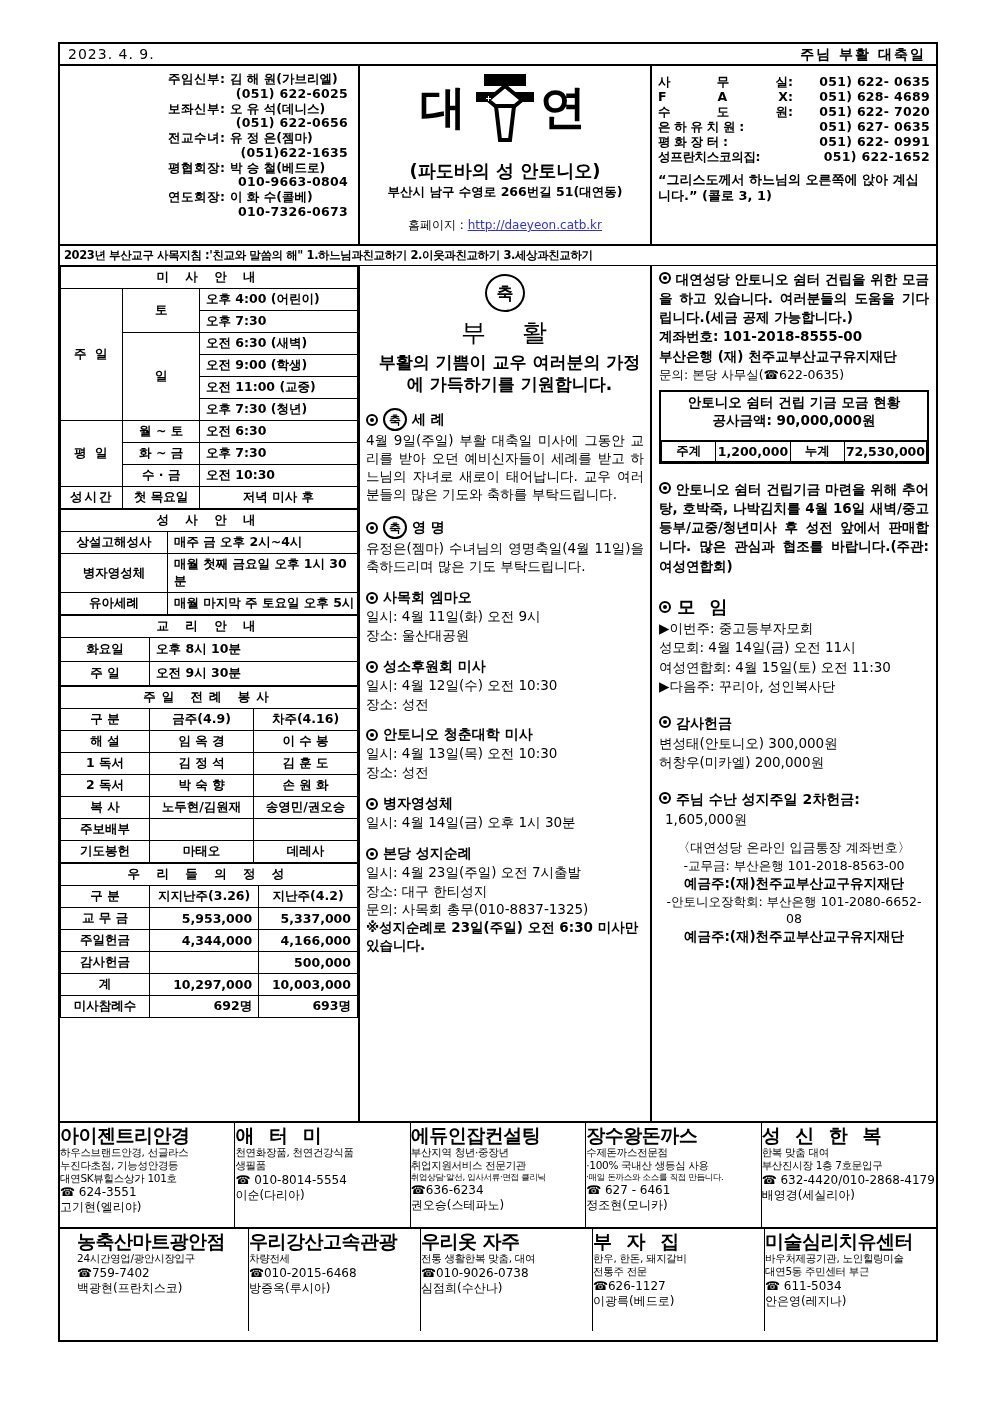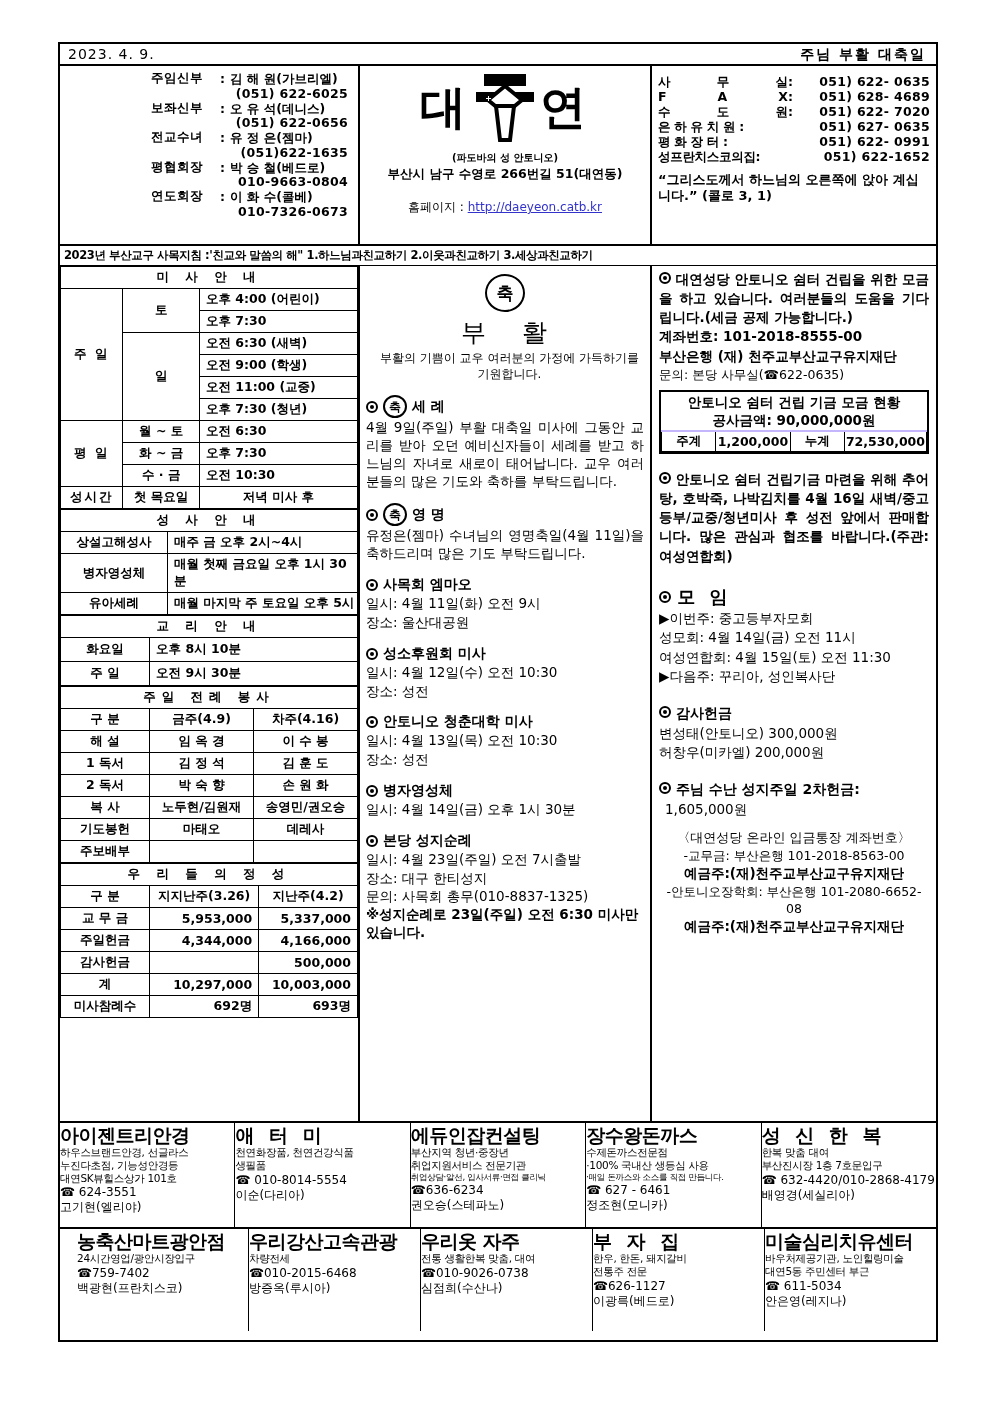--- a/index.html
+++ b/index.html
@@ -18,29 +18,29 @@
   .dateline .date { position:absolute; left:8px; top:2px; font-size:14px; letter-spacing:1px; }
   .dateline .feast { position:absolute; right:10px; top:2px; font-size:14px; font-weight:bold; letter-spacing:2px; }
 
   .headrow { display:flex; height:180px; border-bottom:2px solid #000; }
   .head-left { width:300px; border-right:2px solid #000; padding:6px 4px 0 0; }
   .head-mid  { width:292px; border-right:2px solid #000; text-align:center; padding-top:4px; }
   .head-right{ flex:1; padding:8px 6px 0 6px; }
 
   .staff { font-size:12.5px; font-weight:bold; line-height:1.18; }
   .staff .row { display:flex; justify-content:flex-end; padding-right:6px; }
-  .staff .lbl { width:86px; text-align:center; letter-spacing:0.5px;font-family:Liberation Mono, monospace; }
+  .staff .lbl { width:86px; text-align:right; letter-spacing:0.5px; }
   .staff .colon { width:10px; }
   .staff .nm { min-width:118px; text-align:left; }
   .staff .tel { text-align:right; padding-right:6px; letter-spacing:0.3px; }
 
   .logo { font-size:46px; font-weight:bold; letter-spacing:4px; line-height:1; height:78px; position:relative; }
   .logo .ch { display:inline-block; vertical-align:middle; }
   .logoimg { display:inline-block; vertical-align:middle; width:70px; height:74px; position:relative; }
-  .patron { font-size:10px; font-weight:bold; margin-top:3px; }
+  .patron { font-size:18px; font-weight:bold; margin-top:11px; }
   .addr { font-size:12.5px; font-weight:bold; margin-top:1px; }
   .homepage { font-size:12px; margin-top:16px; }
   .homepage a { color:#3333cc; text-decoration:underline; }
 
   .contacts { font-size:12.5px; font-weight:bold; line-height:1.2; }
   .contacts .crow { display:flex; }
   .contacts .ck { width:130px; display:flex; justify-content:space-between; }
   .contacts .ck.tight { letter-spacing:-0.3px; display:block; }
   .contacts .cv { flex:1; text-align:right; letter-spacing:0.3px; }
   .verse { font-size:13px; font-weight:bold; margin-top:8px; line-height:1.25; }
@@ -65,41 +65,41 @@
   .sp2 { letter-spacing:2px; }
   .money { text-align:right !important; padding-right:6px !important; }
 
   
   .feastwrap { text-align:center; margin-top:4px; }
   .medal { display:inline-block; width:40px; height:38px; position:relative; }
   .medal .inner { position:absolute; left:0; top:0; width:40px; height:38px;
       border-radius:50%; border:2px solid #000; display:flex; align-items:center; justify-content:center;
       font-size:17px; font-weight:bold; }
   .feasttitle { font-size:25px; font-weight:normal; letter-spacing:36px; margin:1px 0 2px 34px; }
-  .feastsub { font-size:12px; font-weight:normal; line-height:1.3;margin-left:9px; }
+  .feastsub { font-size:17px; font-weight:bold; line-height:1.3;margin-left:9px; }
 
   .item { margin-top:13px; }
   .item .h { font-size:14px; font-weight:bold; display:flex; align-items:center; gap:5px; }
   .bullet { display:inline-block; width:12px; height:12px; border-radius:50%; border:2px solid #000;
             position:relative; flex:0 0 auto; }
   .bullet::after { content:""; position:absolute; left:2px; top:2px; width:4px; height:4px;
             background:#000; border-radius:50%; }
   .medal-s { display:inline-block; width:24px; height:23px; border-radius:50%; border:2px solid #000;
             text-align:center; font-size:12px; font-weight:bold; line-height:20px; flex:0 0 auto; }
   .item .b { font-size:13.5px; line-height:1.32; margin-top:1px; text-align:justify; }
   .item .b.just { text-align:justify; text-justify:inter-character; }
   .note { font-size:13.5px; font-weight:bold; line-height:1.3; }
 
   
   .rtext { font-size:13.5px; line-height:1.42; text-align:justify; text-justify:inter-character; }
   .rbold { font-weight:bold; }
   .rsmall { font-size:12.5px; }
   .fundbox { border:2px solid #000; margin-top:6px; }
   .fundbox .ttl { text-align:center; font-size:13.5px; font-weight:bold; padding:2px 0 0 0; line-height:1.2; }
-  .fundtbl { width:100%; border-collapse:collapse; border-top:2px solid #c4b5fd; margin-top:2px; }
+  .fundtbl { width:100%; border-collapse:collapse; border-top:2px solid #000000; margin-top:12px; }
   .fundtbl td { border:1px solid #000; text-align:center; font-size:12.5px; font-weight:bold; height:20px; }
   .acct { margin-top:10px; font-size:13px; line-height:1.38; text-align:center; }
   .acct .b { font-weight:bold; }
 
   
   .ads { border-top:2px solid #000; }
   .adrow { display:flex; height:104px; }
   .adrow.second { border-top:2px solid #000;padding-left:17px; }
   .ad { flex:1; border-right:1px solid #000; text-align:left; padding-top:3px; overflow:hidden; }
   .ad:last-child { border-right:none; }
@@ -349,28 +349,28 @@
               <td style="width:30%">2 독서</td>
               <td>박 숙 향</td>
               <td>손 원 화</td>
             </tr>
             <tr>
               <td style="width:30%">복  사</td>
               <td>노두현/김원재</td>
               <td>송영민/권오승</td>
             </tr>
             <tr>
+              <td style="width:30%">주보배부</td>
+              <td></td>
+              <td></td>
+            </tr>
+            <tr>
               <td style="width:30%">기도봉헌</td>
               <td>마태오</td>
               <td>데레사</td>
-            </tr>
-            <tr>
-              <td style="width:30%">주보배부</td>
-              <td></td>
-              <td></td>
             </tr>
           </tbody>
       </table>
 
       <table class="t">
         <tbody>
             <tr>
               <td colspan="3" class="secthead">우 리 들 의 정 성</td>
             </tr>
         <tr id="offering-head">

